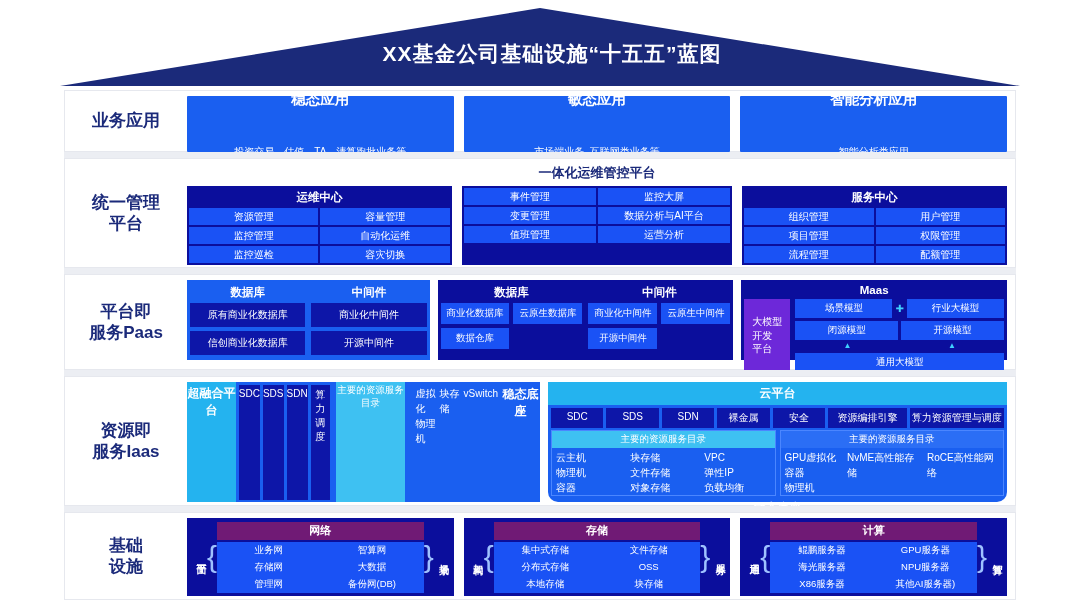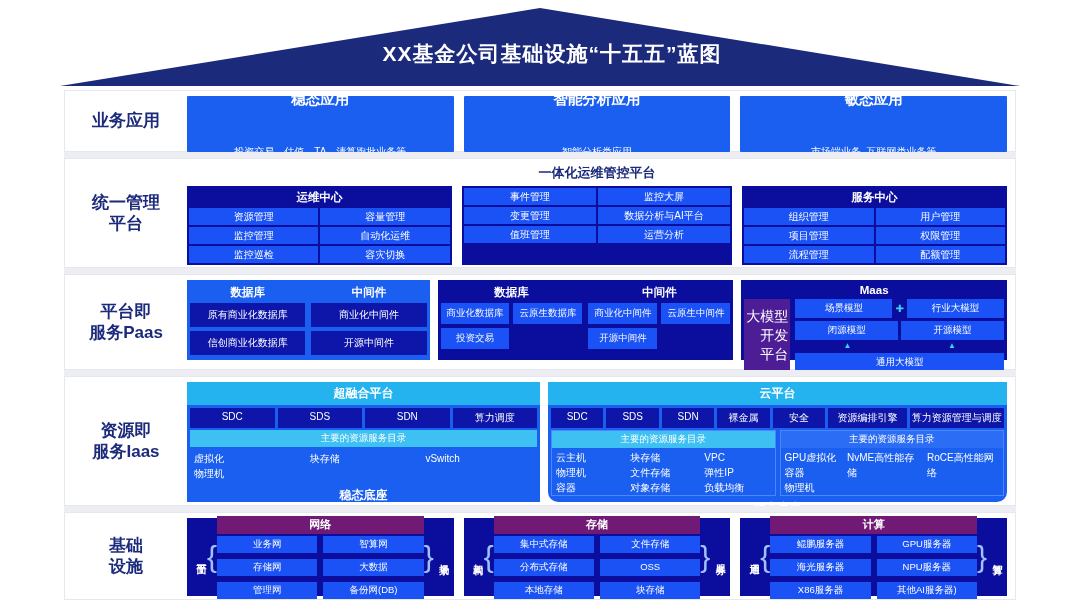--- a/index.html
+++ b/index.html
@@ -82,33 +82,33 @@
   .pb-row { display:flex; gap:4px; margin-bottom:4px; }
   .pb-item {
     flex:1 1 0; background:#1a52f5; color:#fff; font-size:9.5px;
     text-align:center; padding:4px 0;
   }
   .pb-item.blank { background:transparent; }
   .paas-c { flex:1.12 1 0; background:#0b0e9c; padding:3px; }
   .maas-hd { text-align:center; color:#fff; font-weight:bold; font-size:11.5px; padding:1px 0 3px; }
   .maas-body { display:flex; gap:5px; }
   .maas-left {
-    width:46px; flex:0 0 46px; background:#4c1d95; color:#fff; font-size:14px;
-    display:flex; align-items:center; justify-content:center; text-align:right;
+    width:46px; flex:0 0 46px; background:#6d28d9; color:#fff; font-size:10px;
+    display:flex; align-items:center; justify-content:center; text-align:left;
     line-height:1.35; white-space:pre-line;
   }
   .maas-right { flex:1 1 auto; display:flex; flex-direction:column; gap:3px; }
   .maas-r1 { display:flex; align-items:center; gap:3px; }
   .maas-chip { flex:1 1 0; background:#1a52f5; color:#fff; font-size:9.5px; text-align:center; padding:3px 0; }
   .plus { color:#3fd0ff; font-size:10px; font-weight:bold; }
   .maas-arrows { display:flex; justify-content:space-around; color:#3fd0ff; font-size:8px; line-height:6px; height:7px; }
 
   
   .iaas { display:flex; gap:8px; height:120px; }
-  .hci { flex:1 1 0; background:#1a5ff0; display:flex; flex-direction:column; }
+  .hci { flex:1 1 0; background:#1a5ff0; display:flex; }
   .cloud { flex:1.3 1 0; background:#1a5ff0; display:flex; flex-direction:column;border-radius:10px; }
   .plat-hd { background:#24b3ef; color:#fff; font-weight:bold; font-size:12px; text-align:center; padding:3px 0; }
   .cap-row { display:flex; gap:3px; padding:3px 3px 2px; }
   .cap {
     flex:1 1 0; background:#0d16a8; color:#fff; font-size:10px;
     text-align:center; padding:3px 0;
   }
   .svc-hd { background:#3ec1f2; color:#fff; font-size:9.5px; text-align:center; padding:2px 0; margin:0 3px; }
   .svc-hd.d { background:#2b6ef5; }
   .svc-body { flex:1 1 auto; margin:2px 3px; display:flex; }
@@ -123,21 +123,21 @@
   .infra { display:flex; gap:10px; height:78px; }
   .infra-card { flex:1 1 0; background:#0b0e9c; padding:3px 4px; display:flex; align-items:center; }
   .side-label {
     width:16px; flex:0 0 16px; color:#fff; font-size:10px; font-weight:bold;
     text-align:center; line-height:1.1; writing-mode:vertical-rl; letter-spacing:1px;
   }
   .brace { width:10px; flex:0 0 10px; color:#9fc2ff; font-size:30px; line-height:0.75;
            display:flex; align-items:center; justify-content:center; }
   .infra-mid { flex:1 1 auto; display:flex; flex-direction:column; }
   .infra-hd { background:#701a75; color:#fff; font-weight:bold; font-size:11px; text-align:center; padding:1px 0 2px; margin:0 0 2px 0; }
-  .infra-grid { display:grid; grid-template-columns:1fr 1fr; gap:6px; }
+  .infra-grid { display:grid; grid-template-columns:1fr 1fr; gap:0; }
   .icell { background:#1a52f5; color:#fff; font-size:9.5px; text-align:center; padding:2px 0; }
 </style>
 </head>
 <body>
 
 <div class="page">
 
   <div class="roof-wrap">
     <div class="roof"></div>
     <div class="roof-title">XX基金公司基础设施“十五五”蓝图</div>
@@ -145,26 +145,26 @@
 
   <div class="row" style="top:90px; height:62px;">
     <div class="rowlabel">业务应用</div>
     <div class="rowbody">
       <div class="apps">
         <div class="app-card">
           <div class="app-t">稳态应用</div>
           <div class="app-s">投资交易、估值、TA、清算跑批业务等</div>
         </div>
         <div class="app-card">
+          <div class="app-t">敏态应用</div>
+          <div class="app-s">市场端业务, 互联网类业务等</div>
+        </div>
+        <div class="app-card">
           <div class="app-t">智能分析应用</div>
           <div class="app-s">智能分析类应用</div>
-        </div>
-        <div class="app-card">
-          <div class="app-t">敏态应用</div>
-          <div class="app-s">市场端业务, 互联网类业务等</div>
         </div>
       </div>
     </div>
   </div>
 
   <div class="grayband" style="top:152px; height:6px;"></div>
 
   <div class="row" style="top:158px; height:110px;">
     <div class="rowlabel">统一管理
 平台</div>
@@ -236,21 +236,21 @@
         </div>
 
         <div class="paas-b">
           <div class="pb-col">
             <div class="paas-hd">数据库</div>
             <div class="pb-row">
               <div class="pb-item">商业化数据库</div>
               <div class="pb-item">云原生数据库</div>
             </div>
             <div class="pb-row">
-              <div class="pb-item">投资交易</div>
+              <div class="pb-item">数据仓库</div>
               <div class="pb-item blank"></div>
             </div>
           </div>
           <div class="pb-col">
             <div class="paas-hd">中间件</div>
             <div class="pb-row">
               <div class="pb-item">商业化中间件</div>
               <div class="pb-item">云原生中间件</div>
             </div>
             <div class="pb-row">

